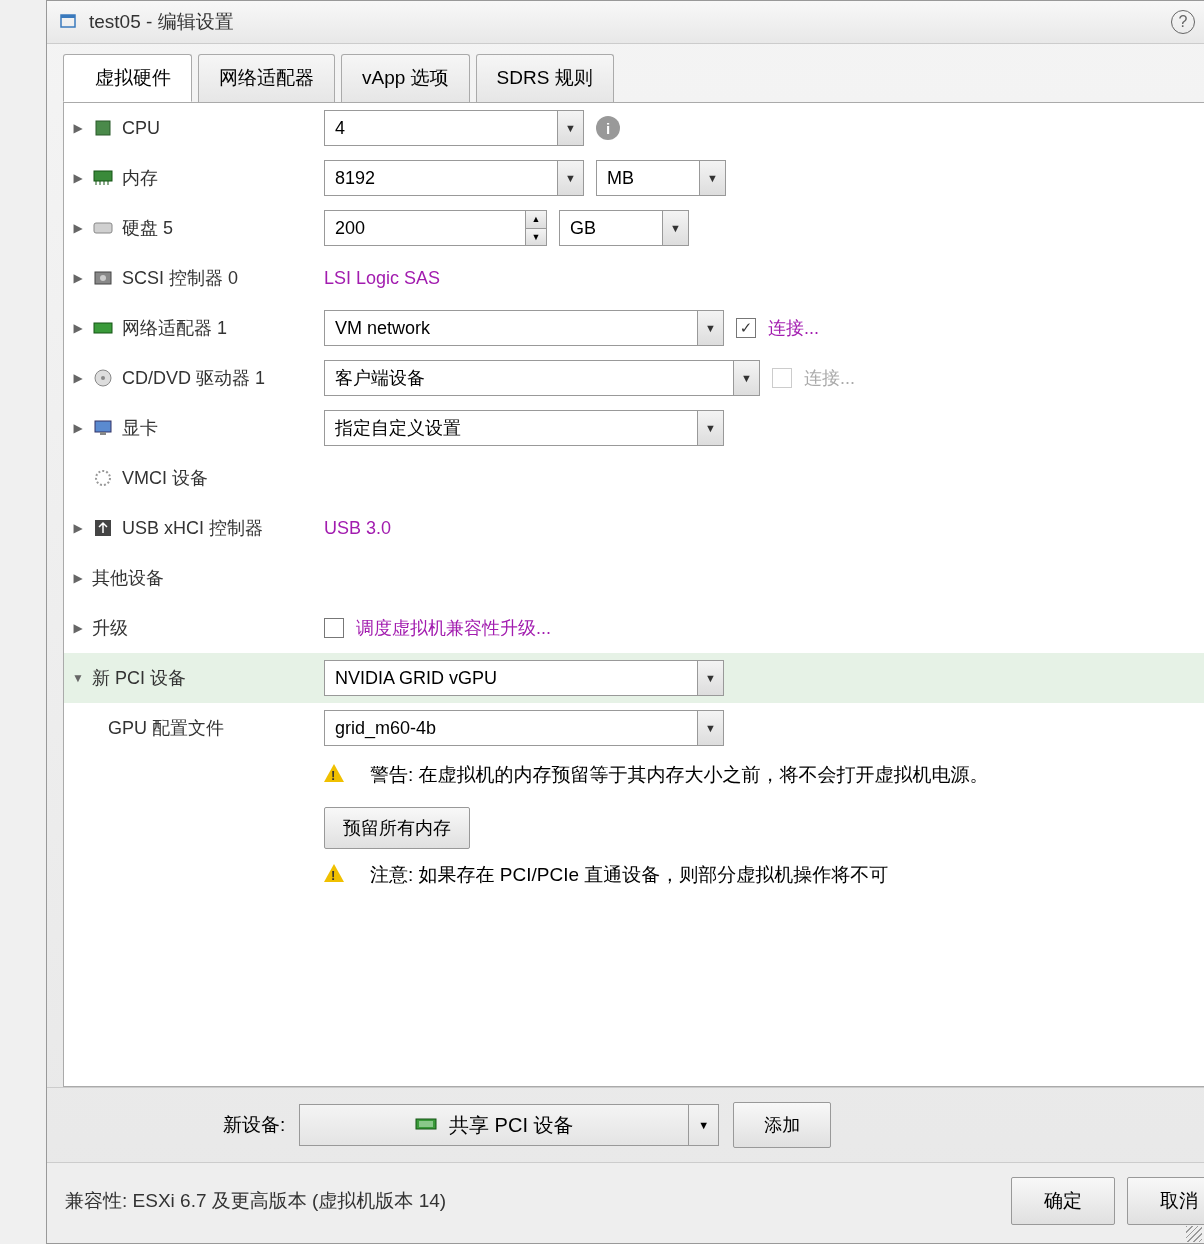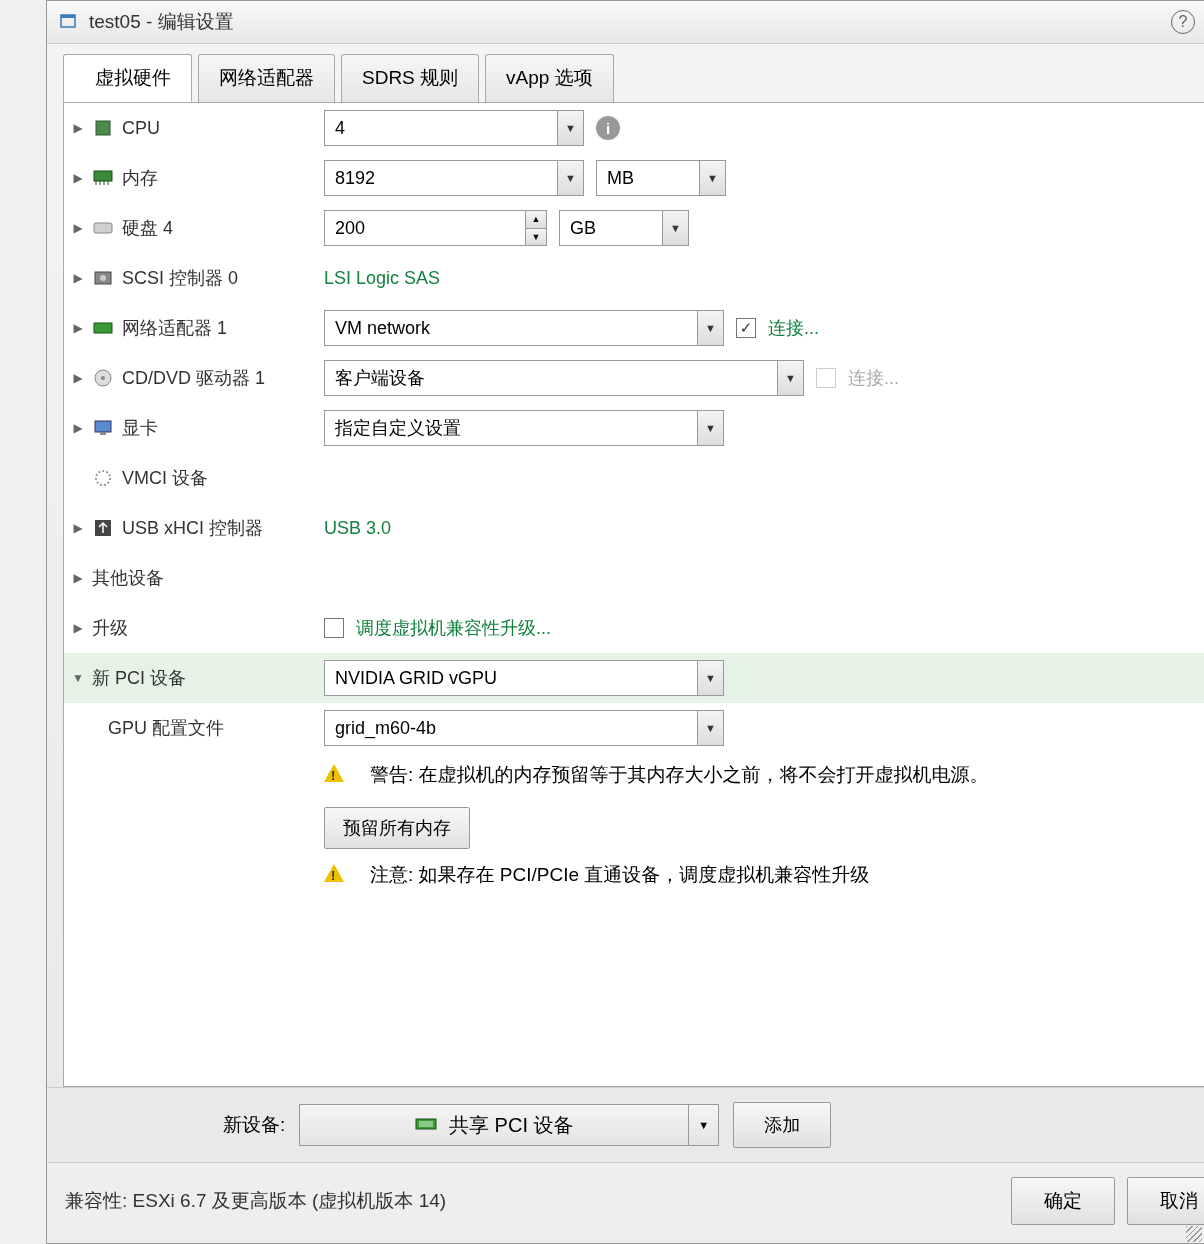--- a/index.html
+++ b/index.html
@@ -167,21 +167,21 @@
   font-size: 15px; font-weight: bold;
 }
 .checkbox {
   width: 20px; height: 20px;
   border: 1px solid #777;
   background: #fff;
   display: inline-flex; align-items: center; justify-content: center;
   font-size: 15px; color: #333;
   cursor: pointer;
 }
-.static-text { font-size: 18px; color: #15803d; }
+.static-text { font-size: 18px; color: #a21caf; }
 .disabled-text { color: #aaa; }
 .warn-icon {
   width: 0; height: 0;
   border-left: 10px solid transparent;
   border-right: 10px solid transparent;
   border-bottom: 18px solid #f0c000;
   position: relative;
   margin-top: 3px;
 }
 .warn-icon::after {
@@ -295,22 +295,22 @@
     </span>
     <span class="title">test05 - 编辑设置</span>
     <span class="spacer"></span>
     <span class="help-icon">?</span>
     <span class="arrows-icon">▸▸</span>
   </div>
 
   <div class="tabs">
     <div class="tab active">虚拟硬件</div>
     <div class="tab">网络适配器</div>
+    <div class="tab">vApp 选项</div>
     <div class="tab">SDRS 规则</div>
-    <div class="tab">vApp 选项</div>
   </div>
 
   <div class="content-wrap">
     <div class="content">
 
       <div class="row">
         <div class="label-cell">
           <span class="expand">▶</span>
           <span class="hw-icon">
               <svg width="20" height="20">
@@ -355,21 +355,21 @@
       </div>
 
       <div class="row">
         <div class="label-cell">
           <span class="expand">▶</span>
           <span class="hw-icon">
               <svg width="20" height="16">
                 <rect x="1" y="3" width="18" height="10" rx="2" fill="#d0d0d0" stroke="#888"></rect>
               </svg>
             </span>
-          <span>硬盘 4</span>
+          <span>硬盘 5</span>
         </div>
         <div class="value-cell">
           <div class="spinner">
             <input value="200" style="">
             <div class="spin-btns">
                 <div>▲</div>
                 <div>▼</div>
               </div>
           </div>
           <div class="select" style="width:130px">
@@ -420,21 +420,21 @@
           <span class="expand">▶</span>
           <span class="hw-icon">
               <svg width="20" height="20">
                 <circle cx="10" cy="10" r="8" fill="#ddd" stroke="#888"></circle>
                 <circle cx="10" cy="10" r="2" fill="#888"></circle>
               </svg>
             </span>
           <span>CD/DVD 驱动器 1</span>
         </div>
         <div class="value-cell">
-          <div class="select" style="width:480px">
+          <div class="select" style="width:436px">
             <span class="sel-text">客户端设备</span>
             <span class="sel-btn">▼</span>
           </div>
           <span class="checkbox" style="border-color:#ccc"></span>
           <span class="static-text disabled-text">连接...</span>
         </div>
       </div>
 
       <div class="row">
         <div class="label-cell">
@@ -543,21 +543,21 @@
         <div class="label-cell"></div>
         <div class="value-cell">
           <button class="btn">预留所有内存</button>
         </div>
       </div>
 
       <div class="row warning-row">
         <div class="label-cell"></div>
         <div class="value-cell" style="align-items:flex-start">
           <span class="warn-icon"></span>
-          <span class="warning-text">注意: 如果存在 PCI/PCIe 直通设备，调度虚拟机兼容性升级</span>
+          <span class="warning-text">注意: 如果存在 PCI/PCIe 直通设备，则部分虚拟机操作将不可</span>
         </div>
       </div>
 
     </div>
 
     <div class="scrollbar-rail">
       <div class="scrollbar-thumb" style="top:4px;height:28px"></div>
       <div class="scrollbar-thumb" style="bottom:20px;height:60px"></div>
     </div>
     <div class="drag-dots">⋮⋮</div>

